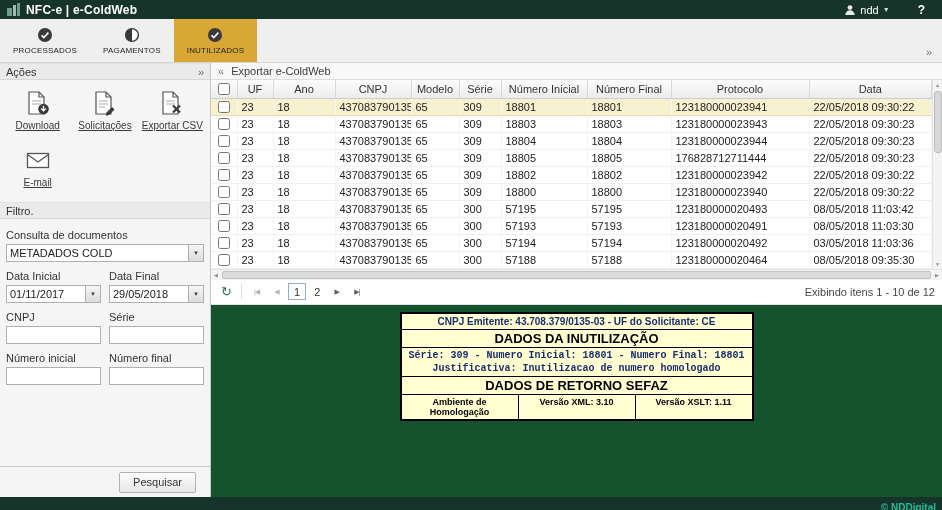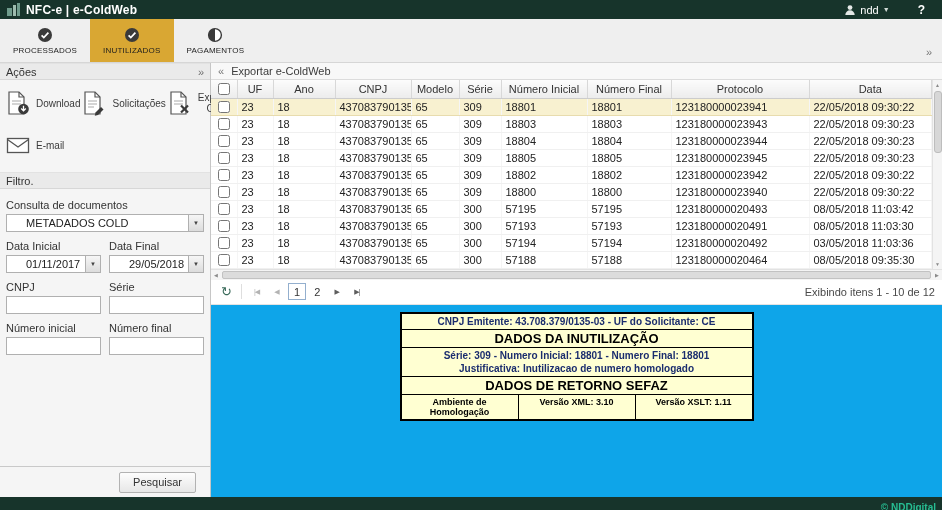--- a/index.html
+++ b/index.html
@@ -25,26 +25,26 @@
   .ribbon-collapse { position:absolute; right:10px; bottom:4px; color:#777; font-size:11px; cursor:pointer; }
 
   
   .workspace { height:434px; display:flex; flex:0 0 auto; }
 
   
   .sidebar { width:211px; background:#f5f5f5; border-right:1px solid #c6c6c6; display:flex; flex-direction:column; }
   .panel-hdr { height:17px; background:#eaeaea; border-top:1px solid #e2e2e2; border-bottom:1px solid #d7d7d7; display:flex; align-items:center; padding:0 6px; color:#333; flex:0 0 auto; }
   .panel-hdr .hdr-tool { margin-left:auto; color:#707070; font-size:11px; cursor:pointer; }
   .actions { padding:10px 4px 14px; display:grid; grid-template-columns:repeat(3,1fr); row-gap:16px; flex:0 0 auto; }
-  .action { display:flex; flex-direction:row; align-items:center; gap:4px; color:#3a3a3a; font-size:10px; cursor:pointer; text-align:center; }
+  .action { display:flex; flex-direction:column; align-items:center; gap:4px; color:#3a3a3a; font-size:10px; cursor:pointer; text-align:center;text-decoration:underline; }
   .filter-body { padding:2px 6px 6px; flex:1 1 auto; overflow:hidden; }
   .fld { display:block; margin:8px 0 3px; color:#333; }
   .txt { width:100%; height:18px; border:1px solid #b0b0b0; background:#fff; font-family:inherit; font-size:11px; padding:0 3px; color:#222; }
   .select { width:100%; height:18px; border:1px solid #b0b0b0; background:#fff; display:flex; align-items:center; cursor:pointer; }
-  .select .sel-val { flex:1; padding:0 3px; color:#222; white-space:nowrap; overflow:hidden;margin-left:16px; }
+  .select .sel-val { flex:1; padding:0 3px; color:#222; white-space:nowrap; overflow:hidden; }
   .select .dd { width:15px; height:100%; border-left:1px solid #b0b0b0; background:linear-gradient(#f6f6f6,#dcdcdc); display:flex; align-items:center; justify-content:center; font-size:6px; color:#444; }
   .two-col { display:flex; gap:8px; }
   .two-col .col { flex:1; min-width:0; }
   .sidebar-footer { border-top:1px solid #c9c9c9; height:31px; display:flex; align-items:center; justify-content:flex-end; padding-right:14px; flex:0 0 auto; }
   .btn { height:21px; padding:0 13px; border:1px solid #b2b2b2; border-radius:2px; background:linear-gradient(#fdfdfd,#e7e7e7); font-family:Liberation Sans, sans-serif; font-size:11px; color:#333; cursor:pointer; }
 
   
   .content { flex:1; display:flex; flex-direction:column; background:#fff; min-width:0; }
   .breadcrumb { height:17px; background:#f8f8f8; border-bottom:1px solid #dcdcdc; display:flex; align-items:center; gap:7px; padding:0 7px; color:#3c3c3c; flex:0 0 auto; }
   .collapse-left { color:#777; font-size:11px; cursor:pointer; }
@@ -70,26 +70,26 @@
   .pagination { height:25px; border-bottom:1px solid #e3e3e3; display:flex; align-items:center; gap:3px; padding:0 7px; flex:0 0 auto; background:#fff; }
   .pg-btn { min-width:17px; height:17px; display:inline-flex; align-items:center; justify-content:center; font-size:7px; color:#5d5d5d; cursor:pointer; letter-spacing:-1px; }
   .pg-btn.refresh { font-size:13px; color:#3a6b5b; letter-spacing:0; }
   .pg-btn.dim { color:#b3b3b3; }
   .pg-sep { width:1px; height:15px; background:#dedede; margin:0 3px; }
   .pg-page { padding:0 5px; height:17px; display:inline-flex; align-items:center; font-size:11px; color:#333; cursor:pointer; }
   .pg-page.current { background:#fff; border:1px solid #93afce; }
   .pg-status { margin-left:auto; color:#494949; }
 
   
-  .detail-area { flex:1; display:flex; justify-content:center; align-items:flex-start; padding-top:7px; background:#0ea5e9; }
+  .detail-area { flex:1; display:flex; justify-content:center; align-items:flex-start; padding-top:7px; background:#14532d; }
   .danfe { width:354px; background:#ffffd2; border:2px solid #000; text-align:center; }
   .danfe > * + * { border-top:1px solid #000; }
   .d-line { padding:2px 3px; font-size:10px; font-weight:bold; color:#1b2d6e; }
   .d-hdr { padding:1px 2px; font-size:13px; font-weight:bold; color:#000; }
-  .d-block { padding:1px 0; }
+  .d-block { padding:1px 0;font-family:Liberation Mono, monospace; }
   .d-line2 { padding:1px 3px; font-size:10px; font-weight:bold; color:#1b2d6e; }
   .d-foot { display:flex; }
   .d-foot span { flex:1; padding:2px 3px; font-size:9px; font-weight:bold; color:#000; }
   .d-foot span + span { border-left:1px solid #000; }
 
   
   .pagefooter { height:20px; background:#17342b; display:flex; align-items:center; justify-content:flex-end; padding:8px 6px; flex:0 0 auto; }
   .pagefooter span { color:#27bd92; font-size:10px; font-weight:bold; cursor:pointer; }
 
   svg { display:block; }
@@ -125,37 +125,37 @@
   <div class="tabbar">
     <div class="tab">
       <span>
         <svg width="16" height="16" viewBox="0 0 16 16">
           <circle cx="8" cy="8" r="7" fill="#3a3a3a"></circle>
           <path d="M4.6 8.3 l2.2 2.2 L11.4 5.6" stroke="#fff" stroke-width="1.7" fill="none"></path>
         </svg>
       </span>
       <span class="tab-label">PROCESSADOS</span>
     </div>
+    <div class="tab">
+      <span>
+        <svg width="16" height="16" viewBox="0 0 16 16">
+          <circle cx="8" cy="8" r="6.4" fill="#fff" stroke="#3a3a3a" stroke-width="1.4"></circle>
+          <path d="M8 1.6 A6.4 6.4 0 0 0 8 14.4 Z" fill="#3a3a3a"></path>
+        </svg>
+      </span>
+      <span class="tab-label">PAGAMENTOS</span>
+    </div>
     <div class="tab active">
       <span>
         <svg width="16" height="16" viewBox="0 0 16 16">
           <circle cx="8" cy="8" r="7" fill="#3a3a3a"></circle>
           <path d="M4.6 8.3 l2.2 2.2 L11.4 5.6" stroke="#fff" stroke-width="1.7" fill="none"></path>
         </svg>
       </span>
       <span class="tab-label">INUTILIZADOS</span>
-    </div>
-    <div class="tab">
-      <span>
-        <svg width="16" height="16" viewBox="0 0 16 16">
-          <circle cx="8" cy="8" r="6.4" fill="#fff" stroke="#3a3a3a" stroke-width="1.4"></circle>
-          <path d="M8 1.6 A6.4 6.4 0 0 0 8 14.4 Z" fill="#3a3a3a"></path>
-        </svg>
-      </span>
-      <span class="tab-label">PAGAMENTOS</span>
     </div>
     <span class="ribbon-collapse">»</span>
   </div>
 
   <div class="workspace">
 
     <div class="sidebar">
       <div class="panel-hdr">
         <span>Ações</span>
         <span class="hdr-tool">»</span>
@@ -345,21 +345,21 @@
               </tr>
               <tr>
                 <td class="cb"><input type="checkbox" style=""></td>
                 <td>23</td>
                 <td>18</td>
                 <td>43708379013503</td>
                 <td>65</td>
                 <td>309</td>
                 <td>18805</td>
                 <td>18805</td>
-                <td>123180000023945</td>
+                <td>176828712711444</td>
                 <td>22/05/2018 09:30:23</td>
               </tr>
               <tr>
                 <td class="cb"><input type="checkbox" style=""></td>
                 <td>23</td>
                 <td>18</td>
                 <td>43708379013503</td>
                 <td>65</td>
                 <td>309</td>
                 <td>18802</td>

